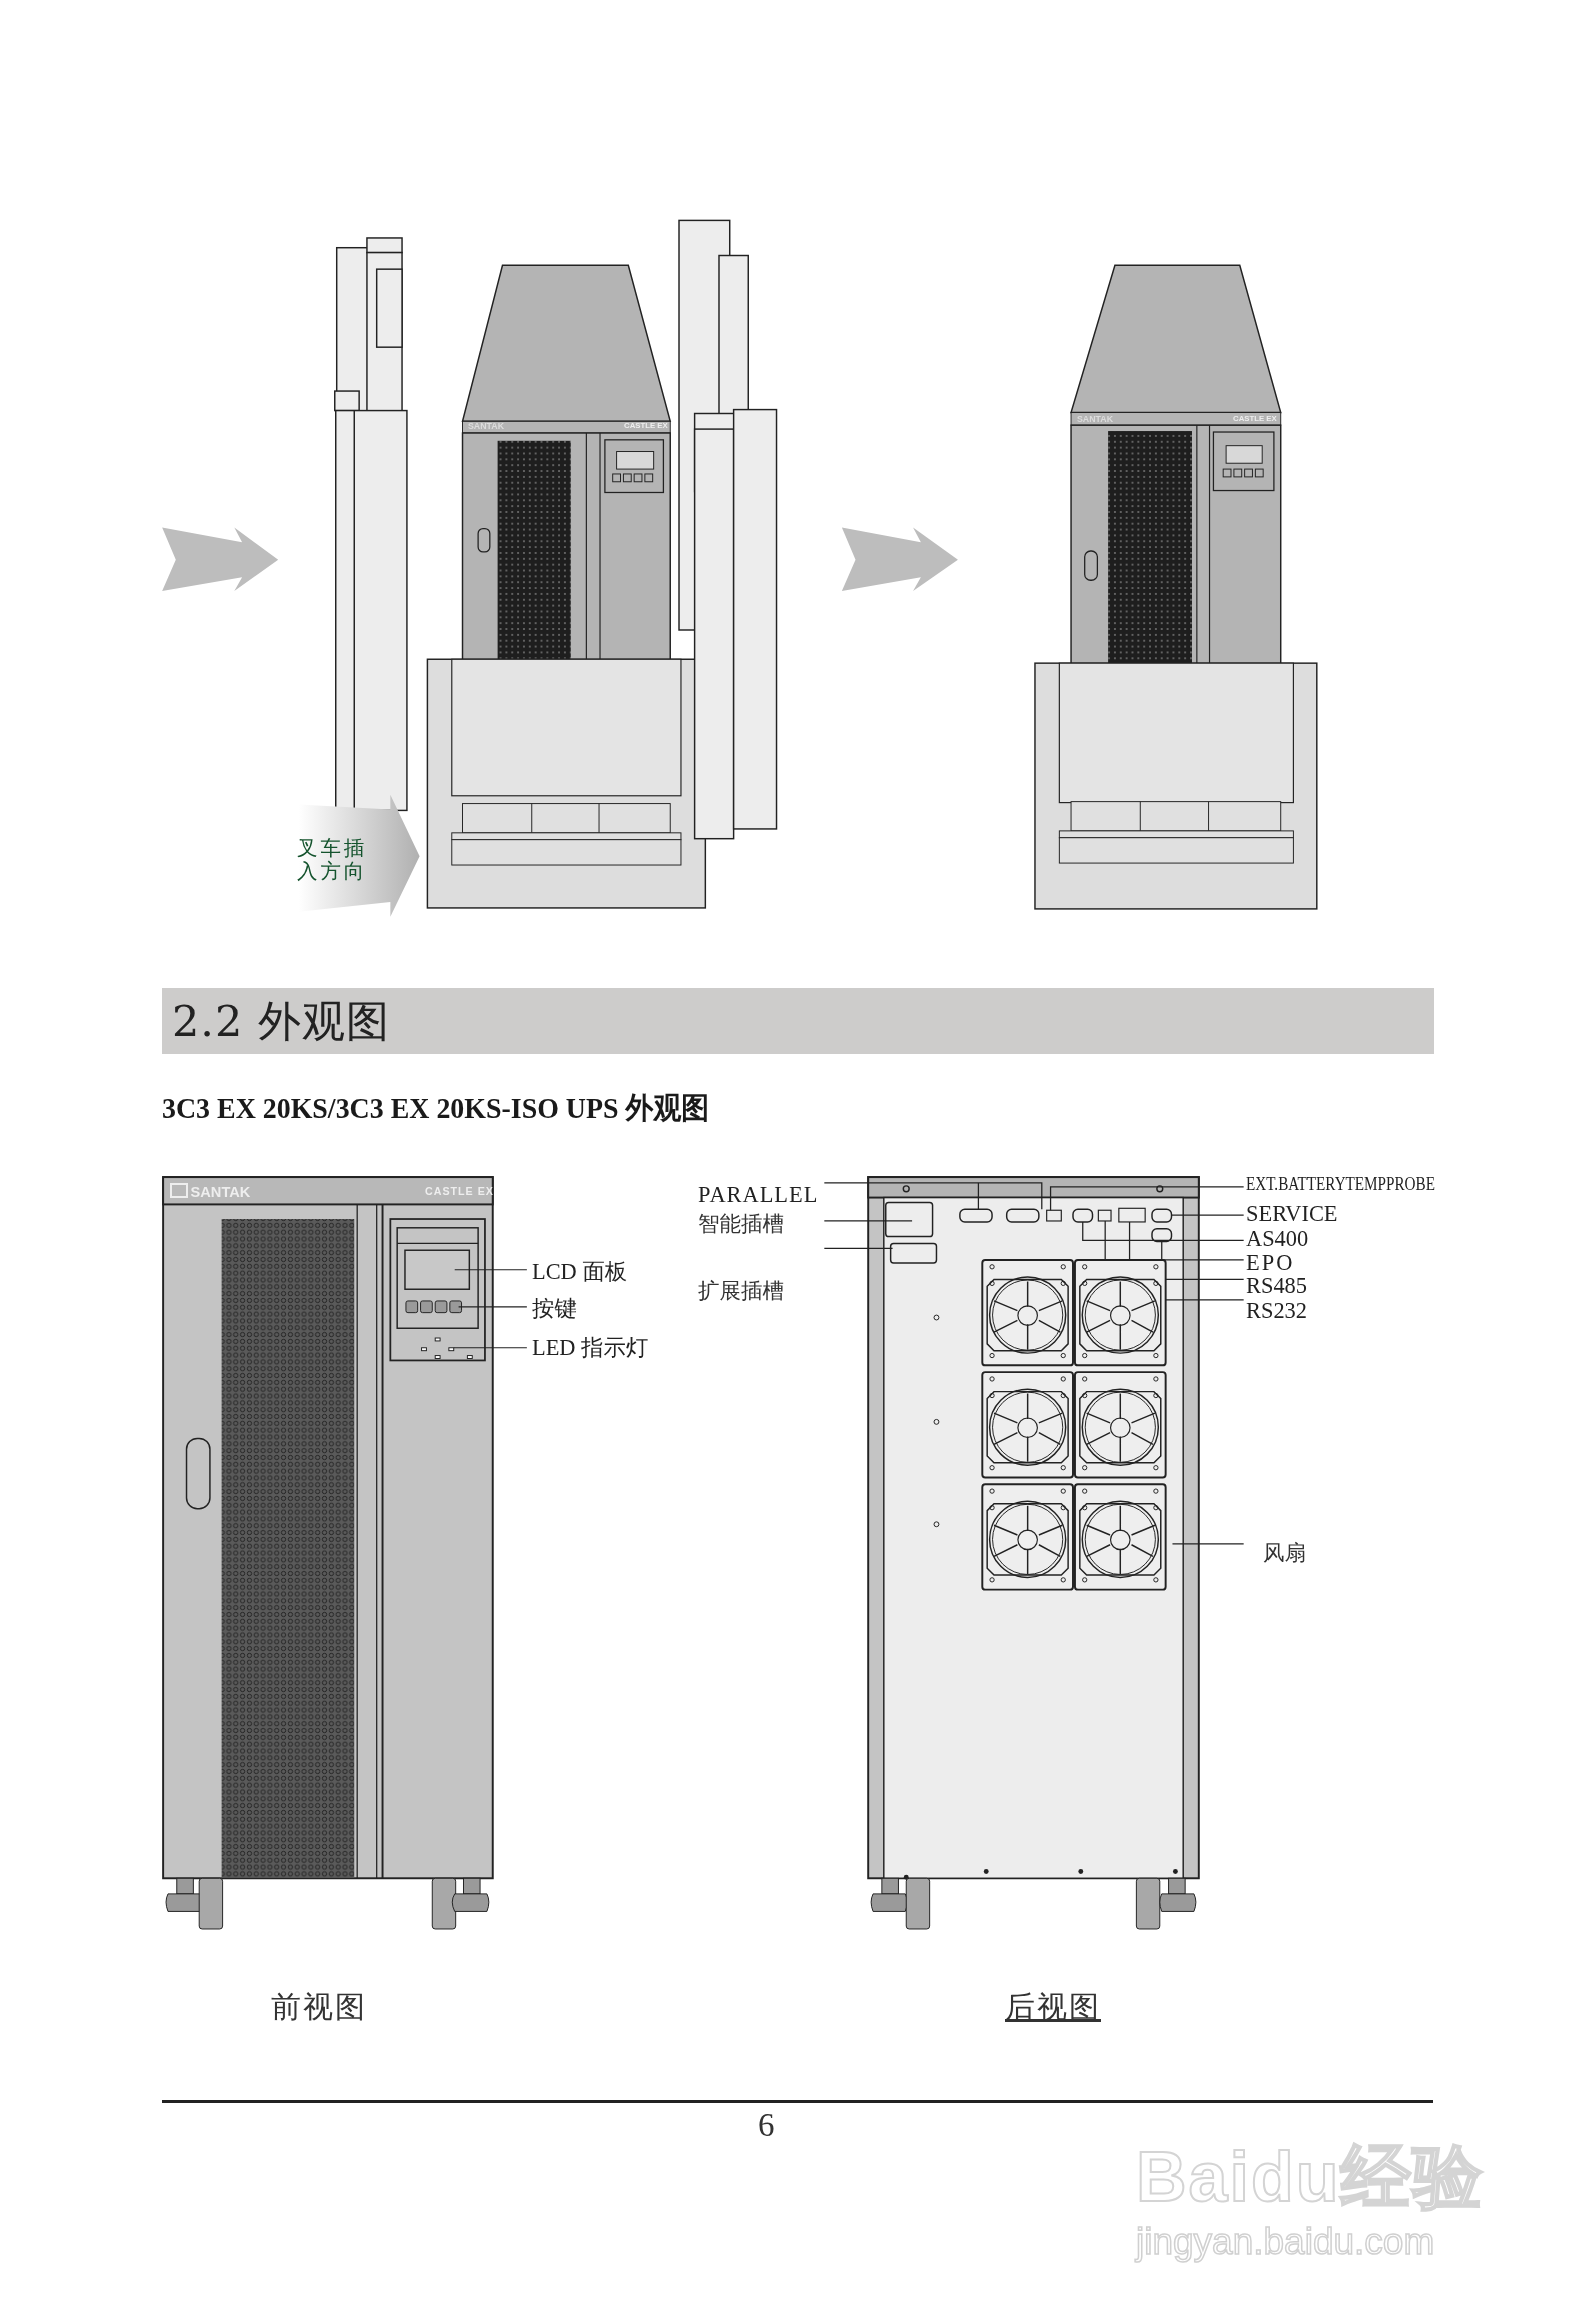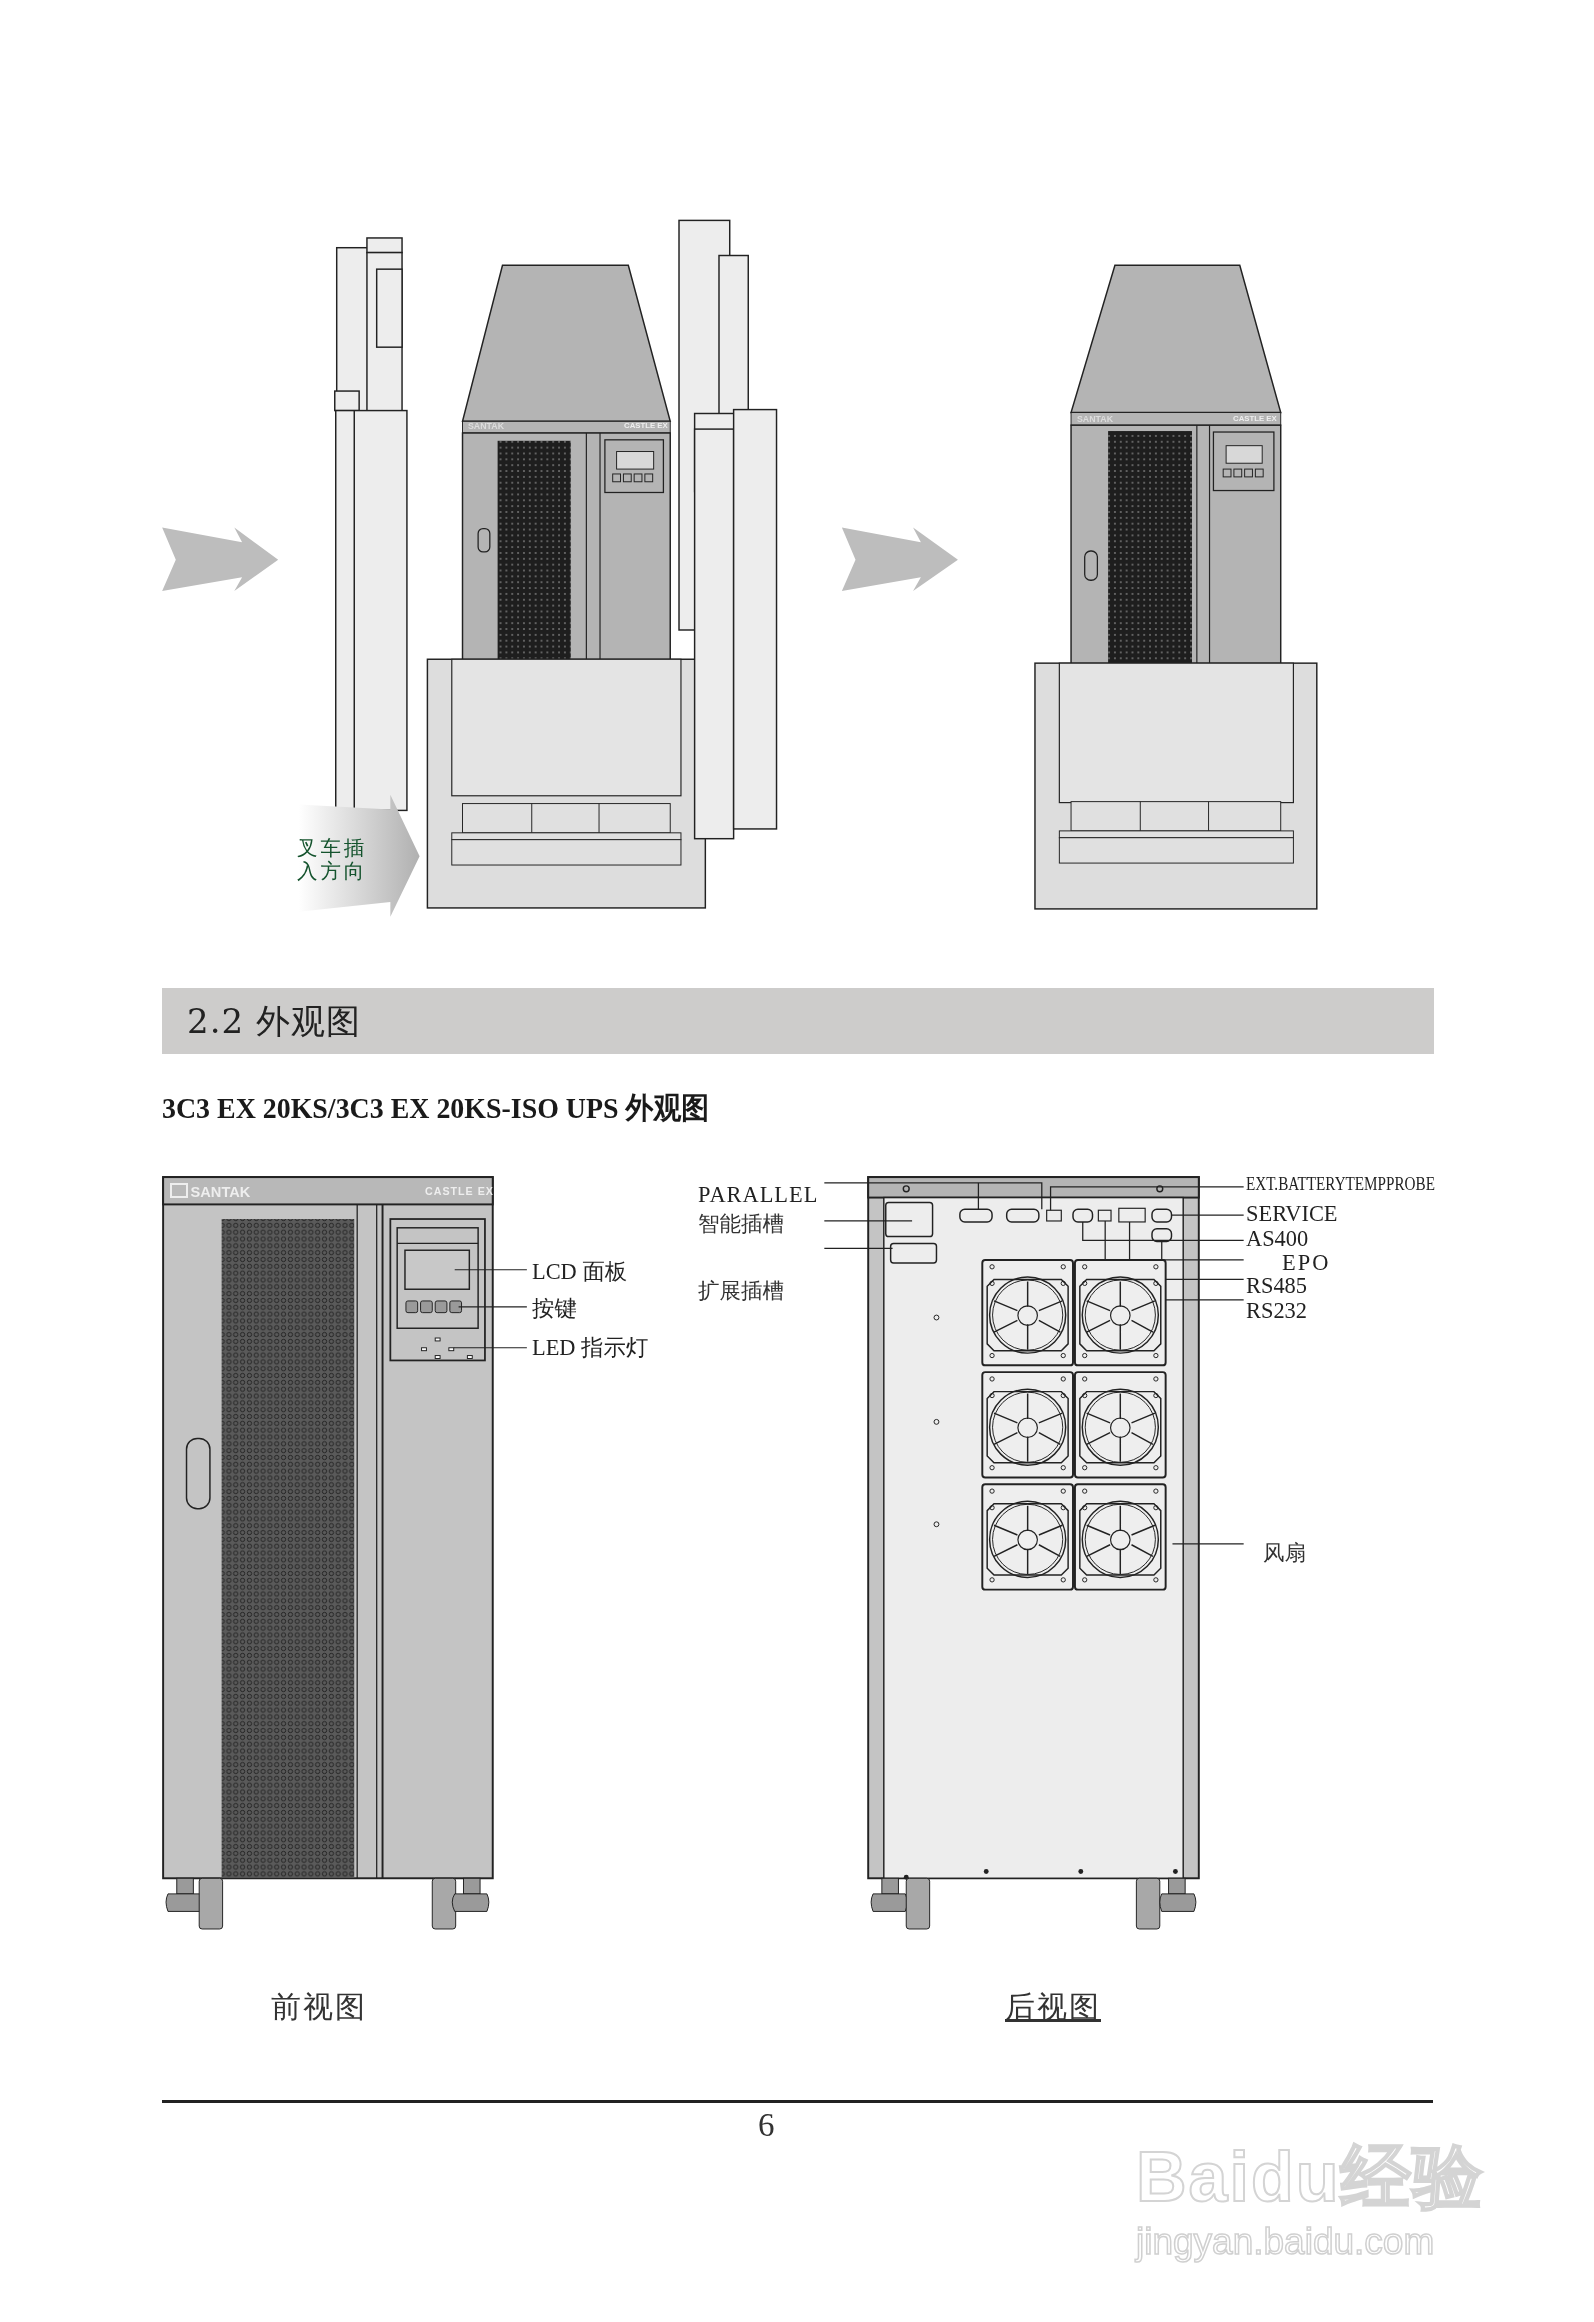--- a/index.html
+++ b/index.html
@@ -1,20 +1,20 @@
 <!DOCTYPE html>
 <html><head>
 <meta charset="utf-8">
 <style>
   html,body{margin:0;padding:0;background:#fff;}
   body{width:1595px;height:2322px;position:relative;overflow:hidden;font-family:"Liberation Serif","DejaVu Serif",serif;color:#1a1a1a;}
   .abs{position:absolute;}
   svg{position:absolute;left:0;top:0;}
   .section-bar{left:162px;top:988px;width:1272px;height:66px;background:#cdcccb;}
-  .section-title{left:187px;top:989px;font-size:34px;line-height:64px;font-family:"DejaVu Serif",serif;font-weight:normal;letter-spacing:1px;color:#222;}
+  .section-title{left:172px;top:989px;font-size:43px;line-height:64px;font-family:"DejaVu Serif",serif;font-weight:normal;letter-spacing:1px;color:#222;}
   .subtitle{left:162px;top:1088px;font-size:30px;font-weight:bold;font-family:"Liberation Serif",serif;white-space:nowrap;transform:scaleX(0.93);transform-origin:left center;}
   .lbl{font-size:22.4px;white-space:nowrap;color:#222;font-family:"Liberation Serif",serif;}
   .lbl-cjk{font-size:21.5px;white-space:nowrap;color:#333;font-family:"DejaVu Sans",sans-serif;}
   .cap{font-size:30px;color:#333;font-family:"DejaVu Sans",sans-serif;white-space:nowrap;letter-spacing:2px;margin-top:44px;}
   .fork-label{left:297px;top:837px;font-size:20.5px;line-height:23.4px;font-family:"DejaVu Sans",sans-serif;color:#14532d;letter-spacing:2.9px;}
   .footer-line{left:162px;top:2100px;width:1271px;height:2.9px;background:#222;}
   .page-num{left:758px;top:2107px;font-size:33px;font-family:"Liberation Serif",serif;color:#333;}
   .wm-brand{left:1136px;top:2131px;font-size:70px;font-weight:bold;font-family:"Liberation Sans",sans-serif;color:#fff;-webkit-text-stroke:2px #d4d4d4;letter-spacing:2px;}
   .wm-url{left:1136px;top:2221px;font-size:37px;font-family:"Liberation Sans",sans-serif;color:#fff;-webkit-text-stroke:1.5px #d0d0d0;}
 </style>
@@ -235,21 +235,21 @@
 <div class="abs lbl" style="left:532px;top:1332px;">LED 指示灯</div>
 <div class="abs cap" style="left:271px;top:1943px;">前视图</div>
 
 <div class="abs lbl" style="left:698px;top:1182px;letter-spacing:1px;">PARALLEL</div>
 <div class="abs lbl-cjk" style="left:698px;top:1209px;text-align:right;">智能插槽</div>
 <div class="abs lbl-cjk" style="left:698px;top:1276px;">扩展插槽</div>
 
 <div class="abs lbl" style="left:1246px;top:1174px;font-size:18.5px;transform:scaleX(0.82);transform-origin:left center;">EXT.BATTERYTEMPPROBE</div>
 <div class="abs lbl" style="left:1246px;top:1201px;">SERVICE</div>
 <div class="abs lbl" style="left:1246px;top:1226px;">AS400</div>
-<div class="abs lbl" style="left:1246px;top:1250px;letter-spacing:2px;margin-left:36px;">EPO</div>
+<div class="abs lbl" style="left:1246px;top:1250px;letter-spacing:2px;">EPO</div>
 <div class="abs lbl" style="left:1246px;top:1273px;">RS485</div>
 <div class="abs lbl" style="left:1246px;top:1298px;">RS232</div>
 <div class="abs lbl-cjk" style="left:1263px;top:1538px;">风扇</div>
 <div class="abs cap" style="left:1005px;top:1943px;text-decoration:underline;">后视图</div>
 
 <div class="abs footer-line"></div>
 <div class="abs page-num">6</div>
 
 <div class="abs wm-brand">Baidu经验</div>
 <div class="abs wm-url">jingyan.baidu.com</div>

